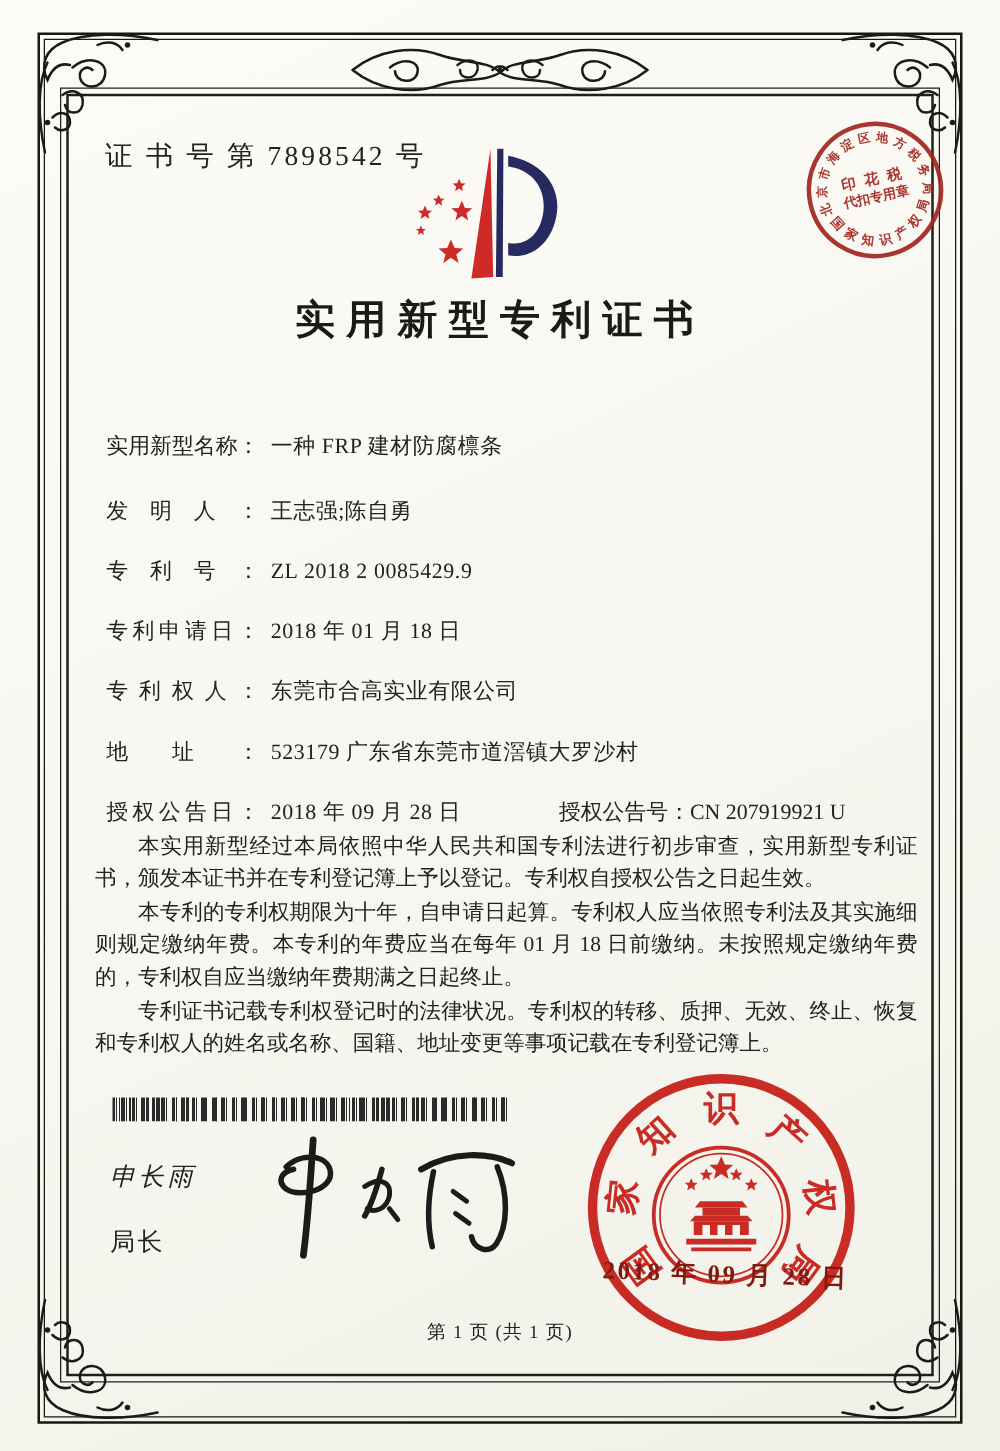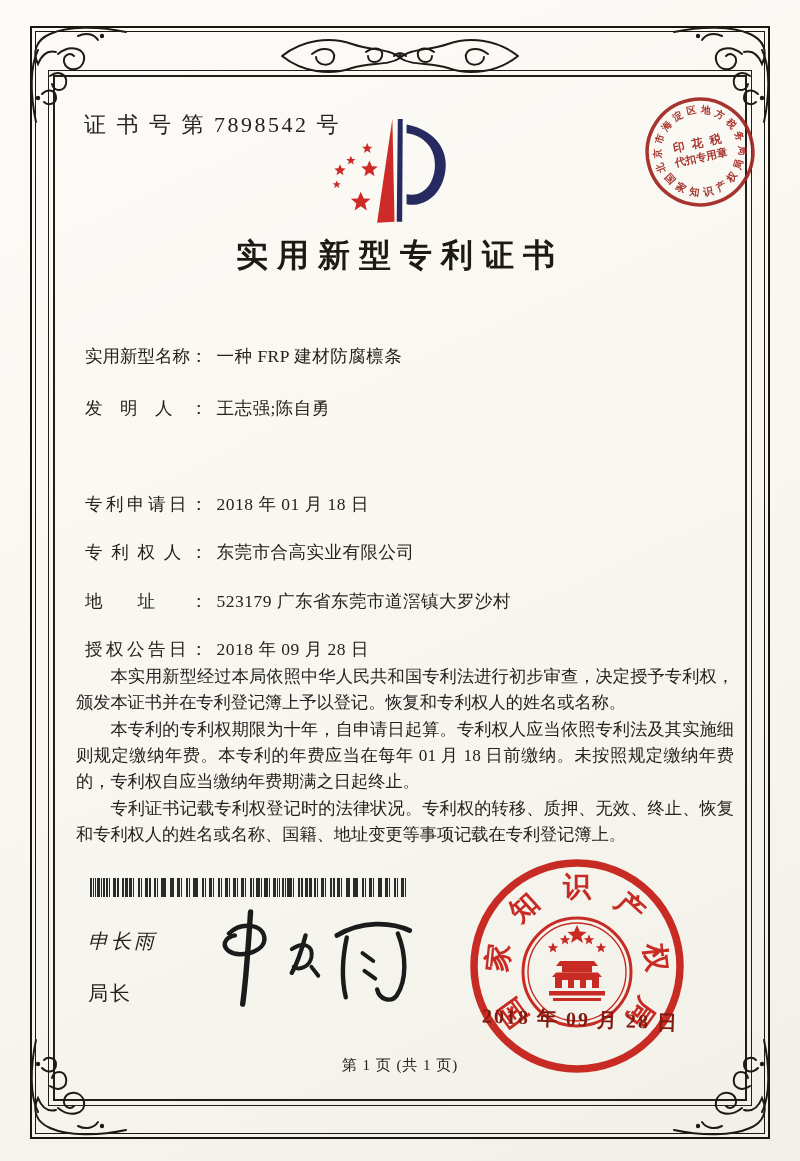--- a/index.html
+++ b/index.html
@@ -174,35 +174,41 @@
   </svg>
 
   <div class="title">实用新型专利证书</div>
 
   <div class="frow" style="top:344px">
     <span class="flabel">实用新型名称：</span><span class="fvalue">一种 FRP 建材防腐檩条</span>
   </div>
   <div class="frow" style="top:396px">
     <span class="flabel">发明人：</span><span class="fvalue">王志强;陈自勇</span>
   </div>
+  <div class="frow" style="top:444px">
+    <span class="flabel">专利号：</span><span class="fvalue">ZL 2018 2 0085429.9</span>
+  </div>
   <div class="frow" style="top:492px">
     <span class="flabel">专利申请日：</span><span class="fvalue">2018 年 01 月 18 日</span>
   </div>
   <div class="frow" style="top:540px">
     <span class="flabel">专利权人：</span><span class="fvalue">东莞市合高实业有限公司</span>
   </div>
   <div class="frow" style="top:589px">
     <span class="flabel">地址：</span><span class="fvalue">523179 广东省东莞市道滘镇大罗沙村</span>
   </div>
   <div class="frow" style="top:637px;width:650px">
     <span class="flabel">授权公告日：</span><span class="fvalue">2018 年 09 月 28 日</span>
+    <span class="grant">
+      <span>授权公告号：</span><span>CN 207919921 U</span>
+    </span>
   </div>
 
   <div class="body-text">
-    <p>本实用新型经过本局依照中华人民共和国专利法进行初步审查，决定授予专利权，颁发本证书并在专利登记簿上予以登记。恢复和专利权人的姓名或名称。</p>
+    <p>本实用新型经过本局依照中华人民共和国专利法进行初步审查，实用新型专利证书，颁发本证书并在专利登记簿上予以登记。专利权自授权公告之日起生效。</p>
     <p>本专利的专利权期限为十年，自申请日起算。专利权人应当依照专利法及其实施细则规定缴纳年费。本专利的年费应当在每年 01 月 18 日前缴纳。未按照规定缴纳年费的，专利权自应当缴纳年费期满之日起终止。</p>
     <p>专利证书记载专利权登记时的法律状况。专利权的转移、质押、无效、终止、恢复和专利权人的姓名或名称、国籍、地址变更等事项记载在专利登记簿上。</p>
   </div>
 
   <div class="barcode"></div>
 
   <div class="signer-title">局长</div>
   <div class="signer-name">申长雨</div>
 
   <svg class="signature" width="245" height="108" viewBox="0 0 240 110">

